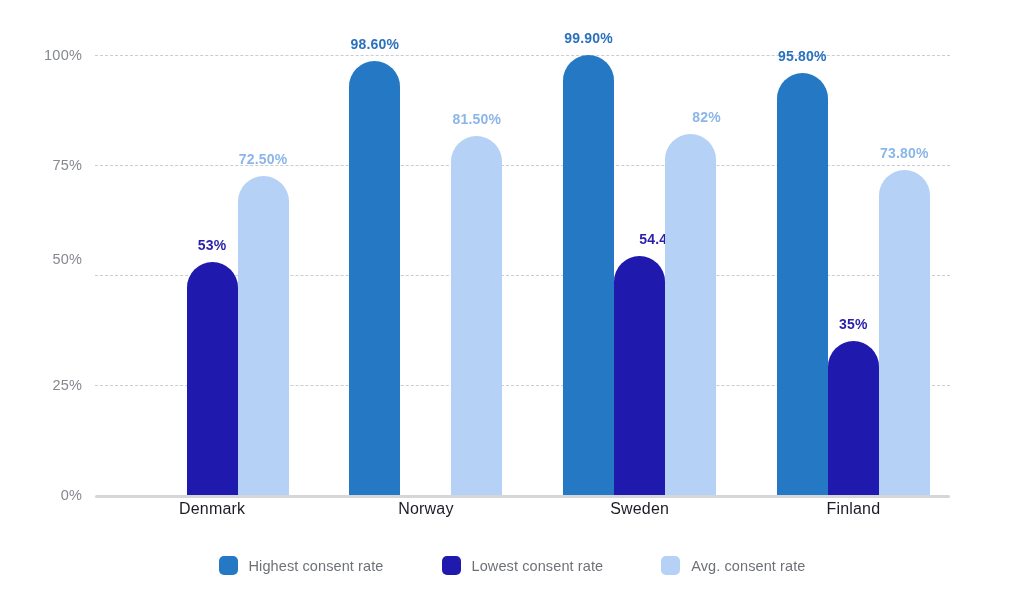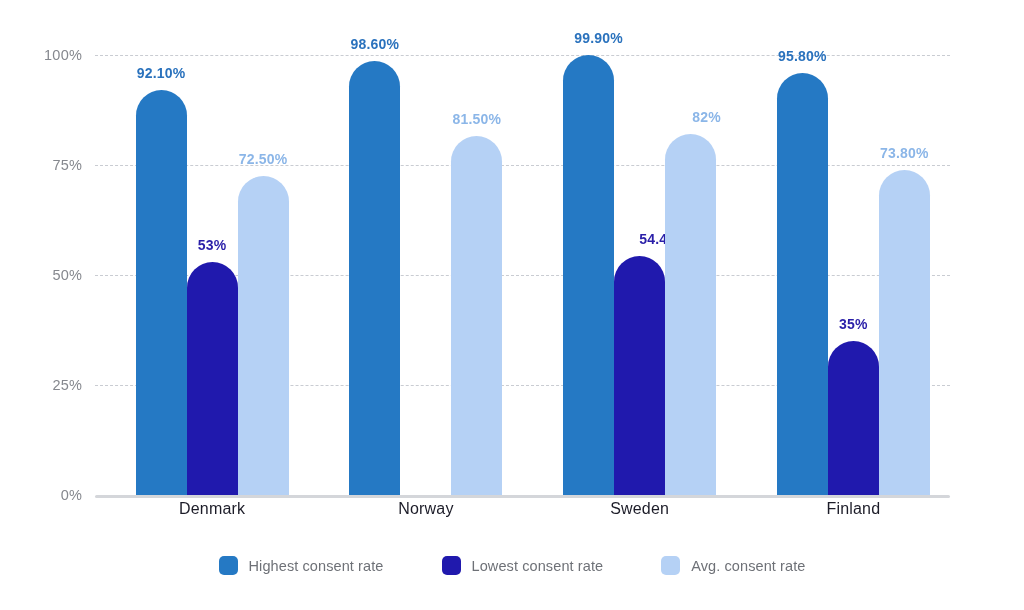--- a/index.html
+++ b/index.html
@@ -154,59 +154,55 @@
   }
 </style>
 </head>
 <body>
 
 <div id="chart-root">
 
   <div class="y-axis-labels">
       <div class="y-label" style="top: 440px; color: rgb(133, 136, 142);">0%</div>
       <div class="y-label" style="top: 330px; color: rgb(133, 136, 142);">25%</div>
-      <div class="y-label" style="top: 220px; color: rgb(133, 136, 142);">50%</div>
+      <div class="y-label" style="top: 204px; color: rgb(133, 136, 142);">50%</div>
       <div class="y-label" style="top: 110px; color: rgb(133, 136, 142);">75%</div>
       <div class="y-label" style="top: 0px; color: rgb(133, 136, 142);">100%</div>
     </div>
 
   <div class="plot-area">
     <div class="grid-layer">
         <div class="gridline" style="top: 330px; border-top-color: rgb(201, 204, 210);"></div>
         <div class="gridline" style="top: 220px; border-top-color: rgb(201, 204, 210);"></div>
         <div class="gridline" style="top: 110px; border-top-color: rgb(201, 204, 210);"></div>
         <div class="gridline" style="top: 0px; border-top-color: rgb(201, 204, 210);"></div>
       </div>
     <div class="groups">
         <div class="bar-group" style="left: 40.65px; width: 153px;">
-          <div class="bar-slot" style="left: 0px;">
-            <div class="bar" style="height: 405.24px; background: rgb(37, 121, 196);"></div>
-            <div class="bar-label" style="bottom: 414.24px; color: rgb(42, 114, 189);">92.10%</div>
-          </div>
           <div class="bar-slot" style="left: 51px;">
             <div class="bar" style="height: 233.2px; background: rgb(32, 25, 173);"></div>
             <div class="bar-label" style="bottom: 242.2px; color: rgb(42, 31, 168);">53%</div>
           </div>
           <div class="bar-slot" style="left: 102px;">
             <div class="bar" style="height: 319px; background: rgb(181, 209, 245);"></div>
             <div class="bar-label" style="bottom: 328px; color: rgb(139, 182, 232);">72.50%</div>
           </div>
         </div>
         <div class="bar-group" style="left: 254.4px; width: 153px; text-align: right;">
           <div class="bar-slot" style="left: 0px;">
             <div class="bar" style="height: 433.84px; background: rgb(37, 121, 196);"></div>
             <div class="bar-label" style="bottom: 442.84px; color: rgb(42, 114, 189);">98.60%</div>
           </div>
           <div class="bar-slot" style="left: 102px;">
             <div class="bar" style="height: 358.6px; background: rgb(181, 209, 245);"></div>
             <div class="bar-label" style="bottom: 367.6px; color: rgb(139, 182, 232);">81.50%</div>
           </div>
         </div>
         <div class="bar-group" style="left: 468.15px; width: 153px;">
-          <div class="bar-slot" style="left: 0px; padding-left: 20px;">
+          <div class="bar-slot" style="left: 0px;">
             <div class="bar" style="height: 439.56px; background: rgb(37, 121, 196);"></div>
             <div class="bar-label" style="bottom: 448.56px; color: rgb(42, 114, 189);">99.90%</div>
           </div>
           <div class="bar-slot" style="left: 51px;">
             <div class="bar" style="height: 239.36px; background: rgb(32, 25, 173);"></div>
             <div class="bar-label" style="bottom: 248.36px; color: rgb(42, 31, 168); padding-left: 48px;">54.40%</div>
           </div>
           <div class="bar-slot" style="left: 102px; padding-left: 32px;">
             <div class="bar" style="height: 360.8px; background: rgb(181, 209, 245);"></div>
             <div class="bar-label" style="bottom: 369.8px; color: rgb(139, 182, 232);">82%</div>

